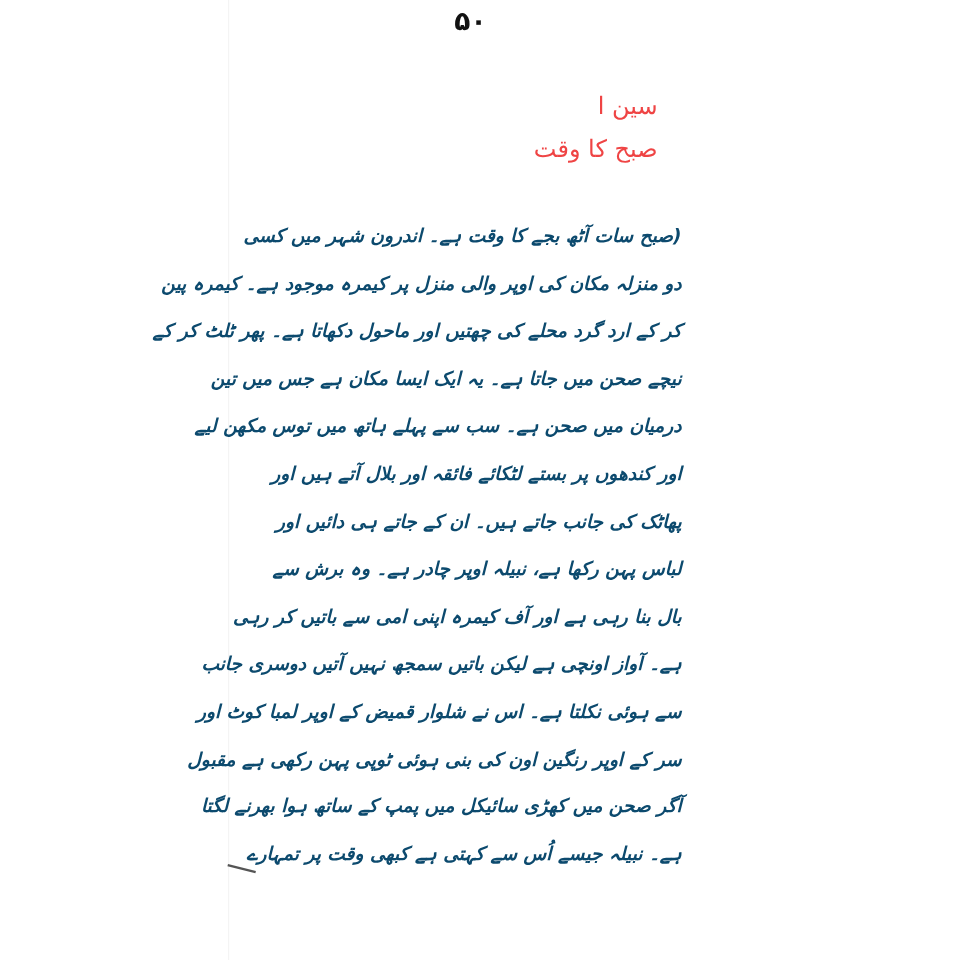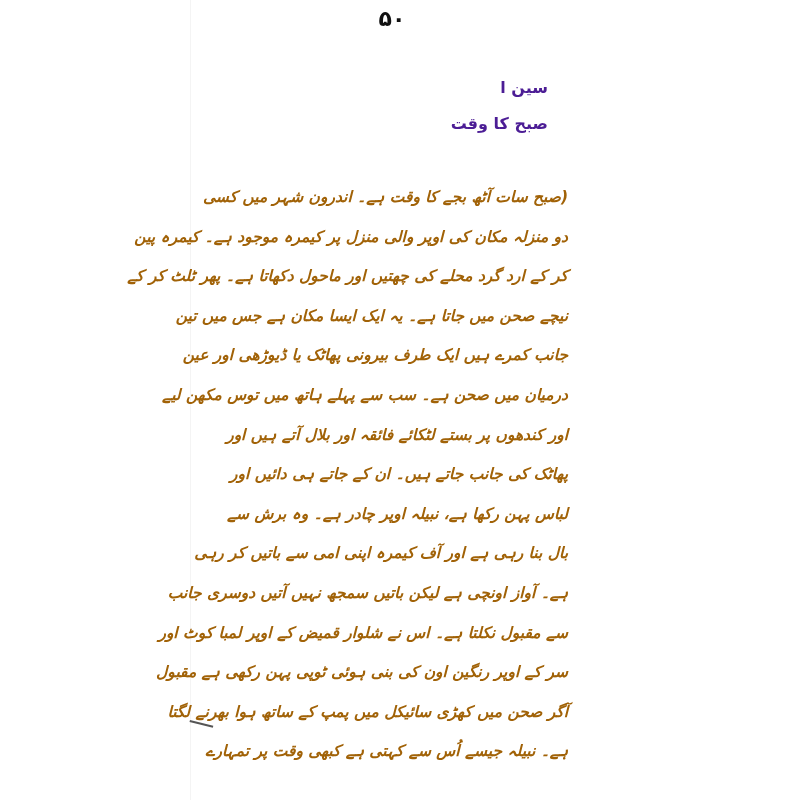--- a/index.html
+++ b/index.html
@@ -31,43 +31,43 @@
     }
     .scene-heading {
       position: absolute;
       top: 70px;
       left: 440px;
       width: 108px;
       direction: rtl;
       text-align: right;
     }
     .scene-heading .line {
-      font-size: 16px;
-      font-weight: bold;
+      font-size: 20px;
+      font-weight: normal;
       height: 36px;
       line-height: 36px;
       white-space: nowrap;
-      color: #4c1d95;
+      color: #ef4444;
     }
     .body-text {
       position: absolute;
       top: 178px;
       left: 238px;
       width: 330px;
       direction: rtl;
     }
     .body-text .line {
       height: 39.6px;
       line-height: 39.6px;
       font-size: 15.5px;
       font-weight: bold;
       white-space: nowrap;
       text-align: justify;
       text-align-last: justify;
-      color: #a16207;
+      color: #0c4a6e;
       font-style: italic;
     }
     .gutter-shadow {
       position: absolute;
       left: 190px;
       top: 0;
       width: 1px;
       height: 800px;
       background: #f4f4f4;
     }
@@ -93,28 +93,27 @@
   <div class="scene-heading">
     <div class="line">سین ا</div>
     <div class="line">صبح کا وقت</div>
   </div>
 
   <div class="body-text">
     <div class="line">(صبح سات آٹھ بجے کا وقت ہے۔ اندرون شہر میں کسی</div>
     <div class="line">دو منزلہ مکان کی اوپر والی منزل پر کیمرہ موجود ہے۔ کیمرہ پین</div>
     <div class="line">کر کے ارد گرد محلے کی چھتیں اور ماحول دکھاتا ہے۔ پھر ٹلٹ کر کے</div>
     <div class="line">نیچے صحن میں جاتا ہے۔ یہ ایک ایسا مکان ہے جس میں تین</div>
-    <div class="line">جانب کمرے ہیں ایک طرف بیرونی پھاٹک یا ڈیوڑھی اور عین</div>
     <div class="line">درمیان میں صحن ہے۔ سب سے پہلے ہاتھ میں توس مکھن لیے</div>
     <div class="line">اور کندھوں پر بستے لٹکائے فائقہ اور بلال آتے ہیں اور</div>
     <div class="line">پھاٹک کی جانب جاتے ہیں۔ ان کے جاتے ہی دائیں اور</div>
     <div class="line">لباس پہن رکھا ہے، نبیلہ اوپر چادر ہے۔ وہ برش سے</div>
     <div class="line">بال بنا رہی ہے اور آف کیمرہ اپنی امی سے باتیں کر رہی</div>
     <div class="line">ہے۔ آواز اونچی ہے لیکن باتیں سمجھ نہیں آتیں دوسری جانب</div>
-    <div class="line">سے مقبول نکلتا ہے۔ اس نے شلوار قمیض کے اوپر لمبا کوٹ اور</div>
+    <div class="line">سے ہوئی نکلتا ہے۔ اس نے شلوار قمیض کے اوپر لمبا کوٹ اور</div>
     <div class="line">سر کے اوپر رنگین اون کی بنی ہوئی ٹوپی پہن رکھی ہے مقبول</div>
     <div class="line">آگر صحن میں کھڑی سائیکل میں پمپ کے ساتھ ہوا بھرنے لگتا</div>
     <div class="line">ہے۔ نبیلہ جیسے اُس سے کہتی ہے کبھی وقت پر تمہارے</div>
 
   </div>
 
   <div class="corner-mark"></div>
 </div>
 
 </body></html>

